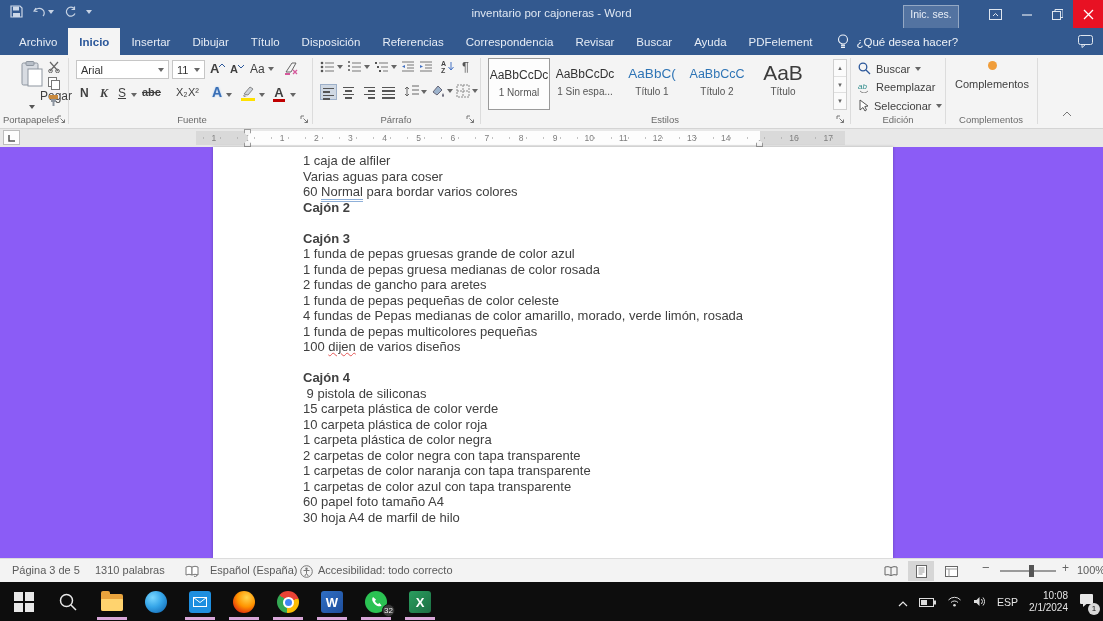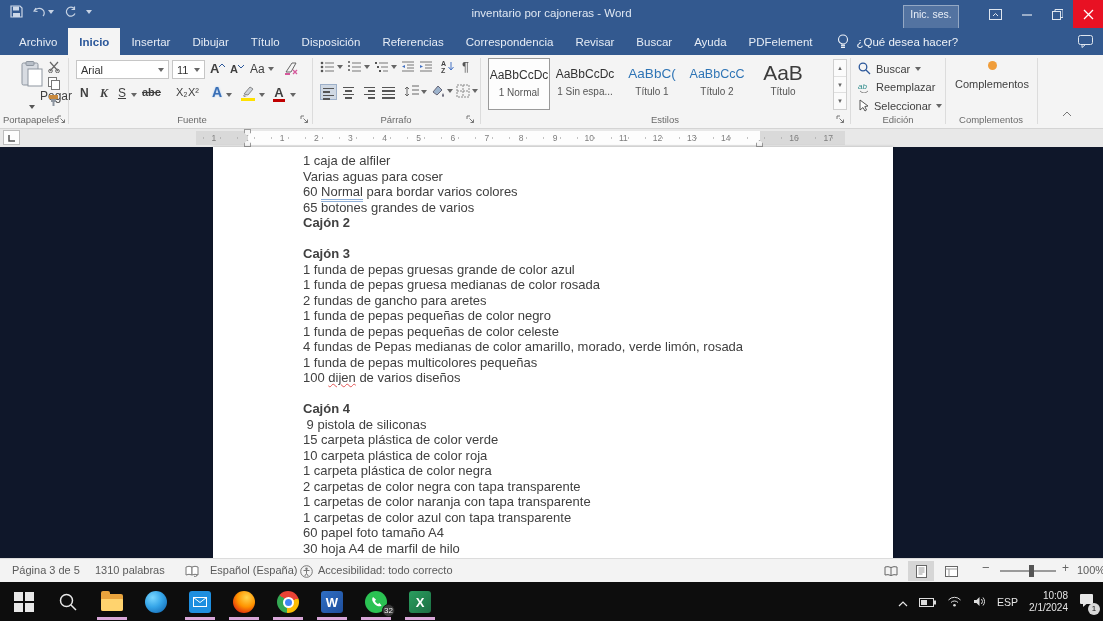--- a/index.html
+++ b/index.html
@@ -56,21 +56,21 @@
   .hruler .white { position:absolute; left:52px; width:512px; top:0; bottom:0; background:#fdfdfd; }
   .hruler .ticks { position:absolute; left:0; right:0; top:6px; height:2px;
       background:repeating-linear-gradient(90deg, transparent 0 7px, #a9a9a9 7px 8px, transparent 8px 17px); opacity:.7; }
   .rnum { position:absolute; top:1.5px; font-size:8.5px; color:#7d7d7d; transform:translateX(-50%); }
   .indent-marker { position:absolute; width:7px; height:7px; background:#f5f5f5; border:1px solid #9a9a9a; }
   .vruler { position:absolute; left:2px; top:147px; width:14px; height:411px; background:#e0e0e0; }
   .vnum { position:absolute; left:2px; font-size:8.5px; color:#8a8a8a; transform:rotate(-90deg); }
   .tabsel { position:absolute; left:3px; top:130px; width:17px; height:15px; background:#fdfdfd; border:1px solid #bdbdbd; display:flex; align-items:center; justify-content:center; }
 
   
-  .canvas { position:absolute; left:0; top:147px; width:100%; height:411px; background:#0f172a; }
+  .canvas { position:absolute; left:0; top:147px; width:100%; height:411px; background:#8b5cf6; }
   .page { position:absolute; left:213px; top:0; width:680px; height:411px; background:#fff; box-shadow:0 0 3px rgba(0,0,0,.25); }
   .doc-text { position:absolute; left:90px; top:6px; width:560px; font-size:13px; color:#404040; }
   .dline { height:15.5px; line-height:15.5px; white-space:pre; }
   .dline.b { font-weight:bold; }
   .grammar { border-bottom:3px double var(--gblue,#8fb0d9); }
   .spelling { text-decoration:underline; text-decoration-style:wavy; text-decoration-color:var(--sred,#e25555); text-decoration-thickness:1px; }
 
   
   .statusbar { position:absolute; left:0; top:558px; width:100%; height:24px; background:#f3f3f3; border-top:1px solid #dcdcdc; font-size:11px; color:#5a5a5a; }
   .sb-item { position:absolute; top:5px; }
@@ -505,28 +505,26 @@
         <span class="vnum" style="top: 387px;">23</span>
       </div>
   </div>
 
   <div class="canvas">
     <div class="page">
       <div class="doc-text">
           <div class="dline">1 caja de alfiler</div>
           <div class="dline">Varias aguas para coser</div>
           <div class="dline">60 <span class="grammar">Normal</span> para bordar varios colores</div>
-          <div class="dline">65 botones grandes de varios</div>
           <div class="dline b">Cajón 2</div>
           <div class="dline">&nbsp;</div>
           <div class="dline b">Cajón 3</div>
           <div class="dline">1 funda de pepas gruesas grande de color azul</div>
           <div class="dline">1 funda de pepas gruesa medianas de color rosada</div>
           <div class="dline">2 fundas de gancho para aretes</div>
-          <div class="dline">1 funda de pepas pequeñas de color negro</div>
           <div class="dline">1 funda de pepas pequeñas de color celeste</div>
           <div class="dline">4 fundas de Pepas medianas de color amarillo, morado, verde limón, rosada</div>
           <div class="dline">1 funda de pepas multicolores pequeñas</div>
           <div class="dline">100 <span class="spelling">dijen</span> de varios diseños</div>
           <div class="dline">&nbsp;</div>
           <div class="dline b">Cajón 4</div>
           <div class="dline"> 9 pistola de siliconas</div>
           <div class="dline">15 carpeta plástica de color verde</div>
           <div class="dline">10 carpeta plástica de color roja</div>
           <div class="dline">1 carpeta plástica de color negra</div>

